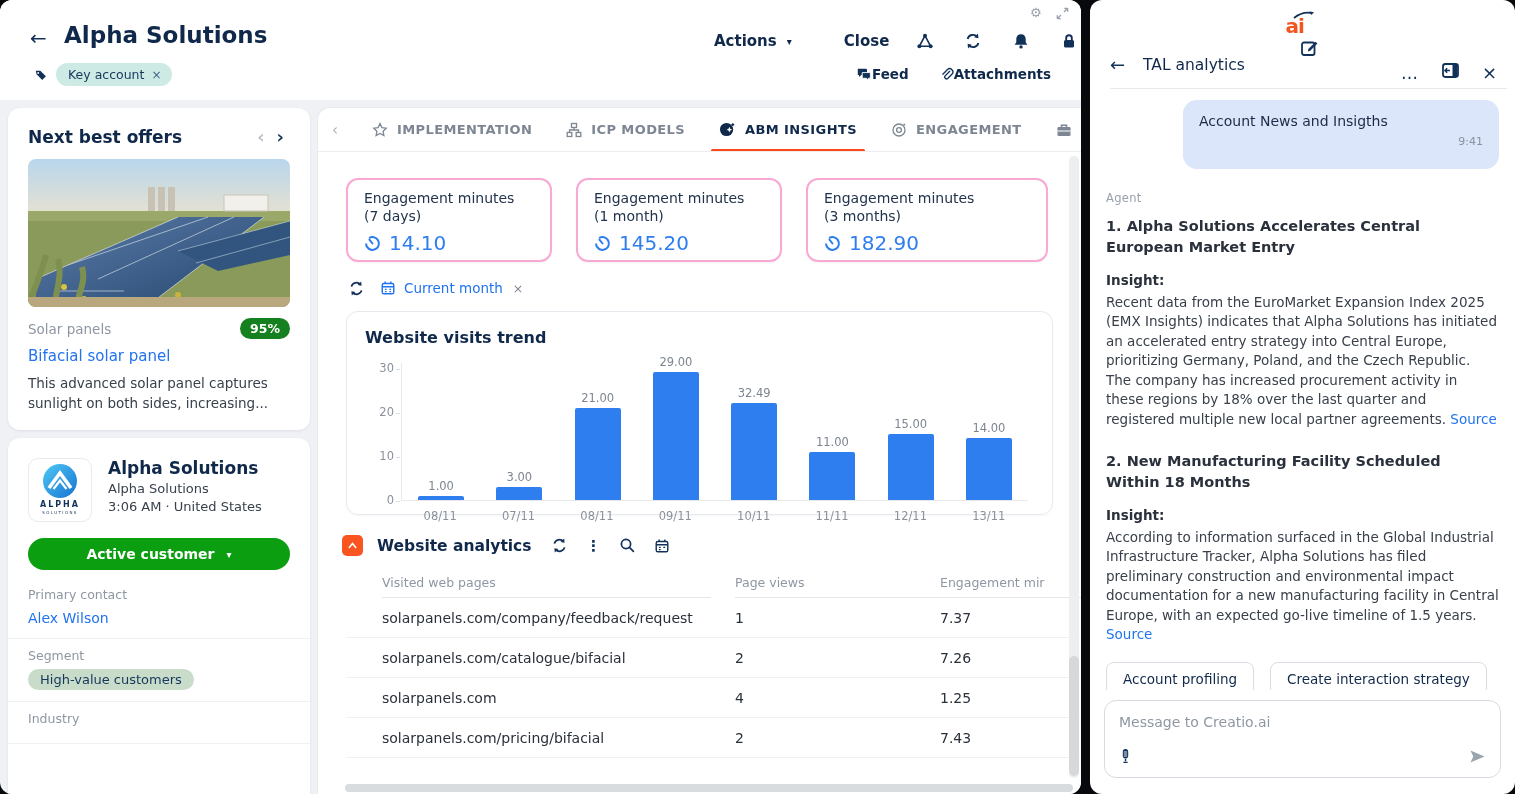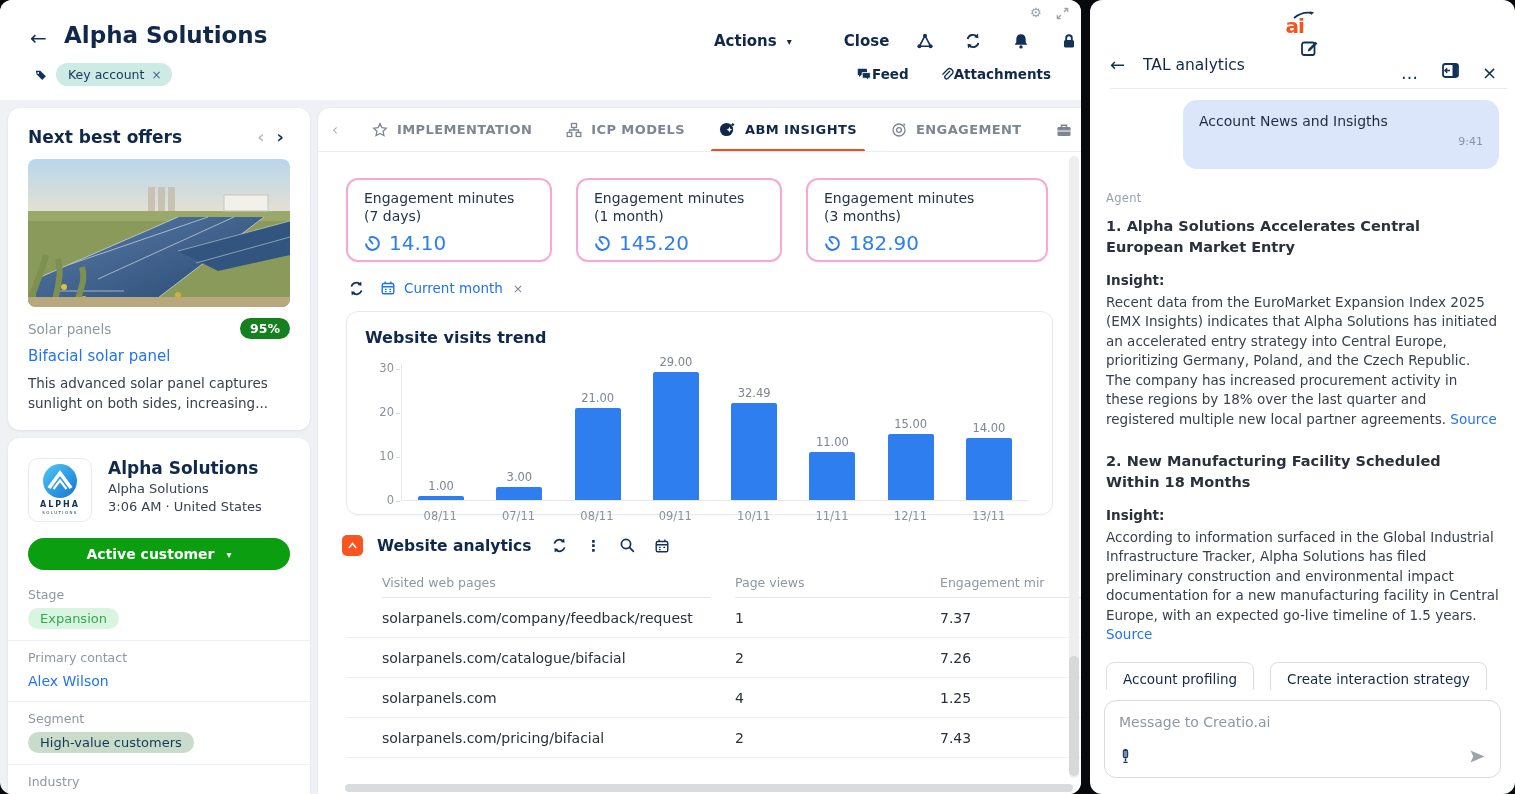--- a/index.html
+++ b/index.html
@@ -300,24 +300,20 @@
           <div class="acc-sub">Alpha Solutions</div>
           <div class="acc-meta">3:06 AM · United States</div>
         </div>
       </div>
       <div class="status-btn">
         <span>Active customer</span>
         <span class="caret">▾</span>
       </div>
       <div class="fields">
         <div class="field">
-          <div class="f-label">Stage</div>
-          <span class="pill pill-green">Expansion</span>
-        </div>
-        <div class="field">
           <div class="f-label">Primary contact</div>
           <span class="f-link">Alex Wilson</span>
         </div>
         <div class="field">
           <div class="f-label">Segment</div>
           <span class="pill pill-sage">High-value customers</span>
         </div>
         <div class="field">
           <div class="f-label">Industry</div>
 

